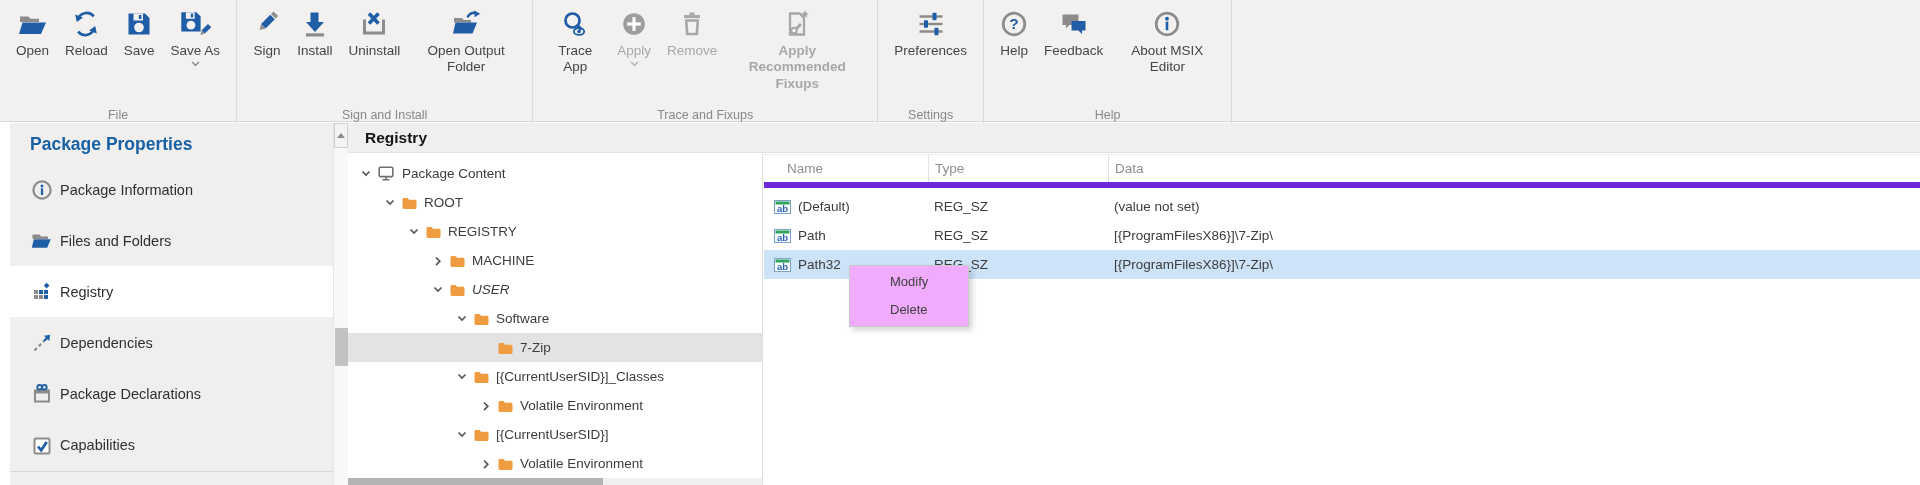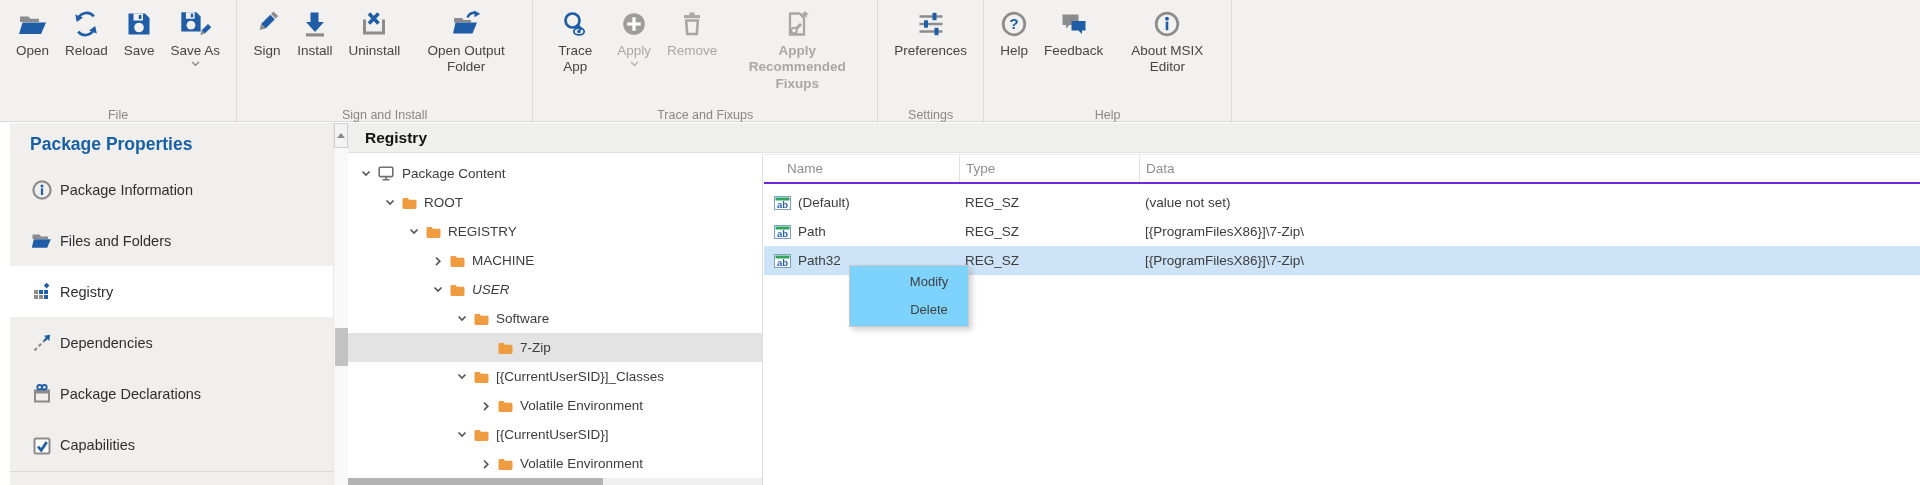--- a/index.html
+++ b/index.html
@@ -45,36 +45,36 @@
   .tree-panel{position:absolute;left:348px;top:154px;width:415px;bottom:0;background:#fff;
     border-right:1px solid #DFDFDF;box-sizing:border-box;padding-top:5px;overflow:hidden;}
   .tree-row{height:29px;display:flex;align-items:center;font-size:13.5px;color:#3C3C3C;cursor:default;}
   .tree-row.selected{background:#E3E3E3;}
   .tchev{width:16px;flex:none;display:flex;justify-content:center;line-height:0;}
   .ticon{flex:none;margin:0 7px 0 4px;line-height:0;}
   .hscroll{position:absolute;left:0;bottom:0;height:7px;width:100%;background:#EFEFEF;}
   .hthumb{position:absolute;left:0;top:0;height:7px;width:255px;background:#B3B3B3;}
   
   .table-panel{position:absolute;left:764px;top:154px;right:0;bottom:0;background:#fff;}
-  .thead{display:flex;height:27px;border-top:1px solid #ECECEC;border-bottom:2px solid #6d28d9;
+  .thead{display:flex;height:27px;border-top:1px solid #ECECEC;border-bottom:6px solid #6d28d9;
     color:#8F8E8D;font-size:13.5px;}
   .th{box-sizing:border-box;display:flex;align-items:center;padding-left:6px;border-left:1px solid #E2E2E2;}
   .th.first{border-left:none;padding-left:23px;}
   .col-name{width:164px;flex:none;}
-  .col-type{width:180px;flex:none;margin-left:31px;}
+  .col-type{width:180px;flex:none;}
   .col-data{flex:1;}
   .tbody{padding-top:4px;}
   .trow{display:flex;height:29px;align-items:center;font-size:13.5px;color:#3C3C3C;cursor:default;}
   .trow.selected{background:#CDE3F8;}
   .td{box-sizing:border-box;display:flex;align-items:center;padding-left:6px;overflow:hidden;white-space:nowrap;}
   .td.td-name{padding-left:10px;gap:7px;}
   .vicon{flex:none;line-height:0;}
   
-  .context-menu{position:absolute;left:849px;top:265px;width:118px;background:#7dd3fc;
-    border:1px solid #C9C9C9;box-shadow:3px 3px 6px rgba(0,0,0,0.18);padding:2px 0;z-index:20;text-align:center;}
+  .context-menu{position:absolute;left:849px;top:265px;width:118px;background:#f0abfc;
+    border:1px solid #C9C9C9;box-shadow:3px 3px 6px rgba(0,0,0,0.18);padding:2px 0;z-index:20;}
   .menu-item{height:28px;line-height:28px;padding-left:40px;font-size:13px;color:#3F3F3F;cursor:default;}
 </style>
 </head>
 <body>
 
 <div class="ribbon" id="ribbon">
     <div class="rgroup">
       <div class="rbuttons">
         <div class="rbtn">
           <span class="ricon">

